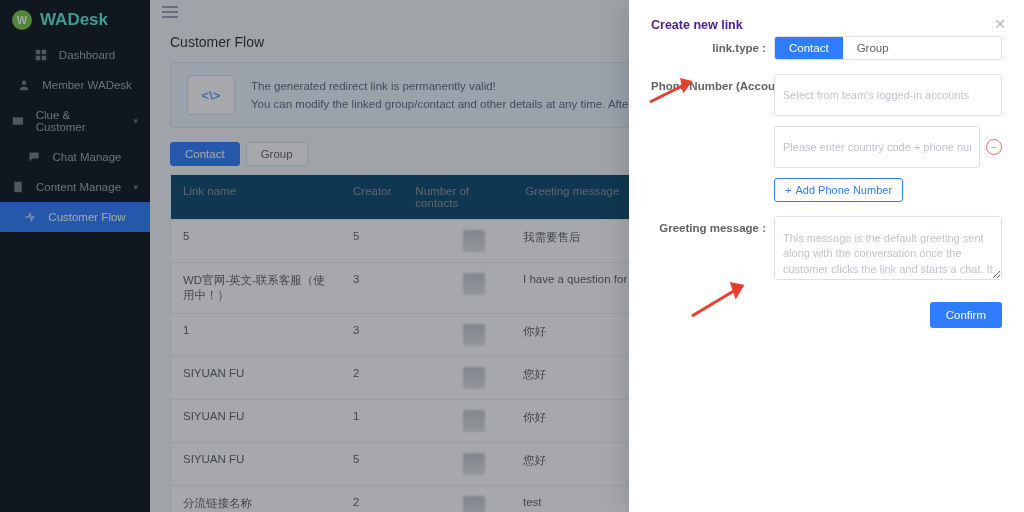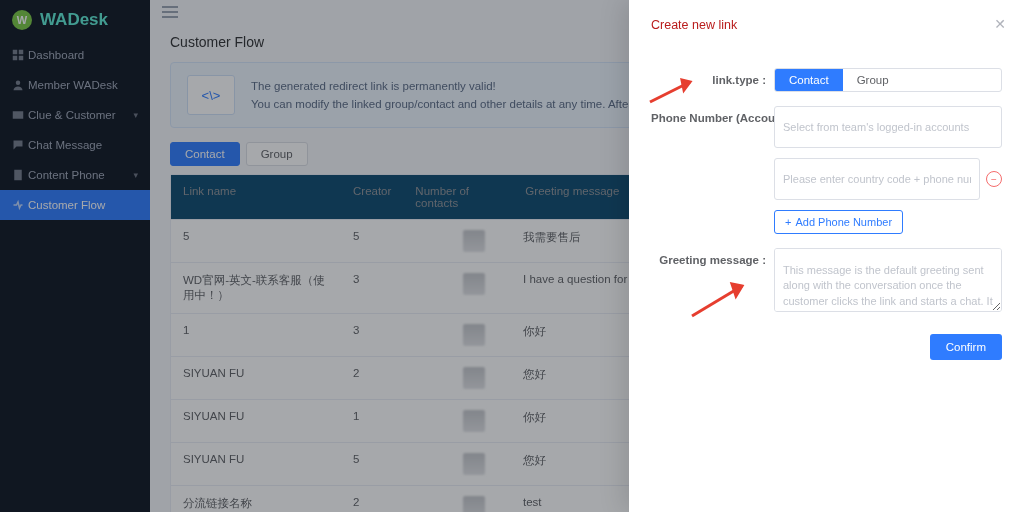--- a/index.html
+++ b/index.html
@@ -2,21 +2,21 @@
 <html><head>
 <meta charset="utf-8">
 <style>
 * { margin:0; padding:0; box-sizing:border-box; font-family: -apple-system, BlinkMacSystemFont, "Segoe UI", Helvetica, Arial, sans-serif; }
 body { width:1024px; height:512px; overflow:hidden; background:#f5f7fa; position:relative; }
 .app { display:flex; height:100%; }
 .sidebar { width:150px; background:#0d1521; color:#a0a8b8; display:flex; flex-direction:column; font-size:11.5px; }
 .brand { display:flex; align-items:center; gap:8px; padding:10px 12px; }
 .brand-logo { width:20px; height:20px; border-radius:50%; background:#7ac943; display:flex; align-items:center; justify-content:center; color:#fff; font-weight:700; font-size:11px; }
 .brand-name { color:#5eead4; font-weight:700; font-size:17px; }
-.nav-item { display:flex; align-items:center; gap:4px; padding:9px 12px; cursor:pointer; position:relative; }
+.nav-item { display:flex; align-items:center; gap:12px; padding:9px 12px; cursor:pointer; position:relative;justify-content:center; }
 .nav-item .chev { margin-left:auto; font-size:9px; color:#6b7280; }
 .nav-item.active { background:#2f7cff; color:#fff; }
 .nav-icon { width:12px; height:12px; opacity:.7; }
 .main { flex:1; display:flex; flex-direction:column; min-width:0; }
 .topbar { padding:6px 12px; }
 .hamburger { width:16px; height:12px; display:flex; flex-direction:column; justify-content:space-between; cursor:pointer; }
 .hamburger span { height:2px; background:#9aa3b2; }
 .content { padding:10px 20px; overflow:hidden; }
 .page-title { font-size:14px; color:#303133; font-weight:500; margin-bottom:12px; }
 .info-banner { background:#eef5fe; border:1px solid #d6e6fb; border-radius:4px; padding:12px 16px; display:flex; gap:16px; align-items:center; margin-bottom:14px; }
@@ -27,21 +27,21 @@
 .pill.active { background:#2f7cff; border-color:#2f7cff; color:#fff; }
 .table { width:100%; border:1px solid #ebeef5; background:#fff; border-radius:2px; }
 .tr { display:flex; border-bottom:1px solid #ebeef5; }
 .tr.head { background:#0c4a6e; }
 .th, .td { padding:10px 12px; font-size:11.5px; color:#606266; }
 .th { color:#909399; font-weight:500; }
 .c1 { flex:0 0 170px; } .c2 { flex:0 0 110px; } .c3 { flex:0 0 60px; } .c4 { flex:1; }
 .avatar-blur { width:22px; height:22px; background:linear-gradient(#c6c8cc,#e1e2e5); border-radius:2px; filter:blur(1px); }
 .overlay { position:absolute; inset:0; background:rgba(20,25,35,.38); }
 .modal { position:absolute; top:0; right:0; width:395px; height:100%; background:#fff; box-shadow:-6px 0 24px rgba(0,0,0,.12); padding:18px 22px; }
-.modal-title { font-size:12.5px; color:#b91c1c; margin-bottom:36px; font-weight:400; }
+.modal-title { font-size:12.5px; color:#4c1d95; margin-bottom:4px; font-weight:700; }
 .close-x { position:absolute; top:16px; right:18px; color:#b0b3bb; font-size:14px; cursor:pointer; }
 .frow { display:flex; gap:8px; margin-bottom:14px; align-items:flex-start; font-size:11.5px; }
 .flabel { width:115px; text-align:right; color:#606266; padding-top:6px; white-space:nowrap;font-weight:bold; }
 .req::before { content:"* "; color:#f56c6c; }
 .fbody { flex:1; }
 .txtinput, .txtarea { width:100%; border:1px solid #dcdfe6; border-radius:3px; padding:14px 8px; font-size:11px; color:#606266; }
 .txtinput::placeholder, .txtarea::placeholder { color:#c0c4cc; }
 .txtarea { resize:vertical; height:64px; line-height:1.4; }
 .type-pills { display:flex; border:1px solid #dcdfe6; border-radius:3px; overflow:hidden; }
 .type-pill { padding:5px 14px; font-size:11.5px; cursor:pointer; background:#fff; color:#606266; }
@@ -84,27 +84,27 @@
       <svg class="nav-icon" viewBox="0 0 16 16">
           <rect x="1" y="3" width="14" height="10" fill="currentColor"></rect>
         </svg>
       <span>Clue &amp; Customer</span>
       <span class="chev">▾</span>
     </div>
     <div class="nav-item">
       <svg class="nav-icon" viewBox="0 0 16 16">
           <path d="M2 2h12v8H6l-4 4z" fill="currentColor"></path>
         </svg>
-      <span>Chat Message</span>
+      <span>Chat Manage</span>
     </div>
     <div class="nav-item">
       <svg class="nav-icon" viewBox="0 0 16 16">
           <rect x="3" y="1" width="10" height="14" fill="currentColor"></rect>
         </svg>
-      <span>Content Phone</span>
+      <span>Content Manage</span>
       <span class="chev">▾</span>
     </div>
     <div class="nav-item active">
       <svg class="nav-icon" viewBox="0 0 16 16">
           <path d="M2 8h4l2-4 2 8 2-4h2" stroke="currentColor" stroke-width="2" fill="none"></path>
         </svg>
       <span>Customer Flow</span>
     </div>
   </aside>
 

